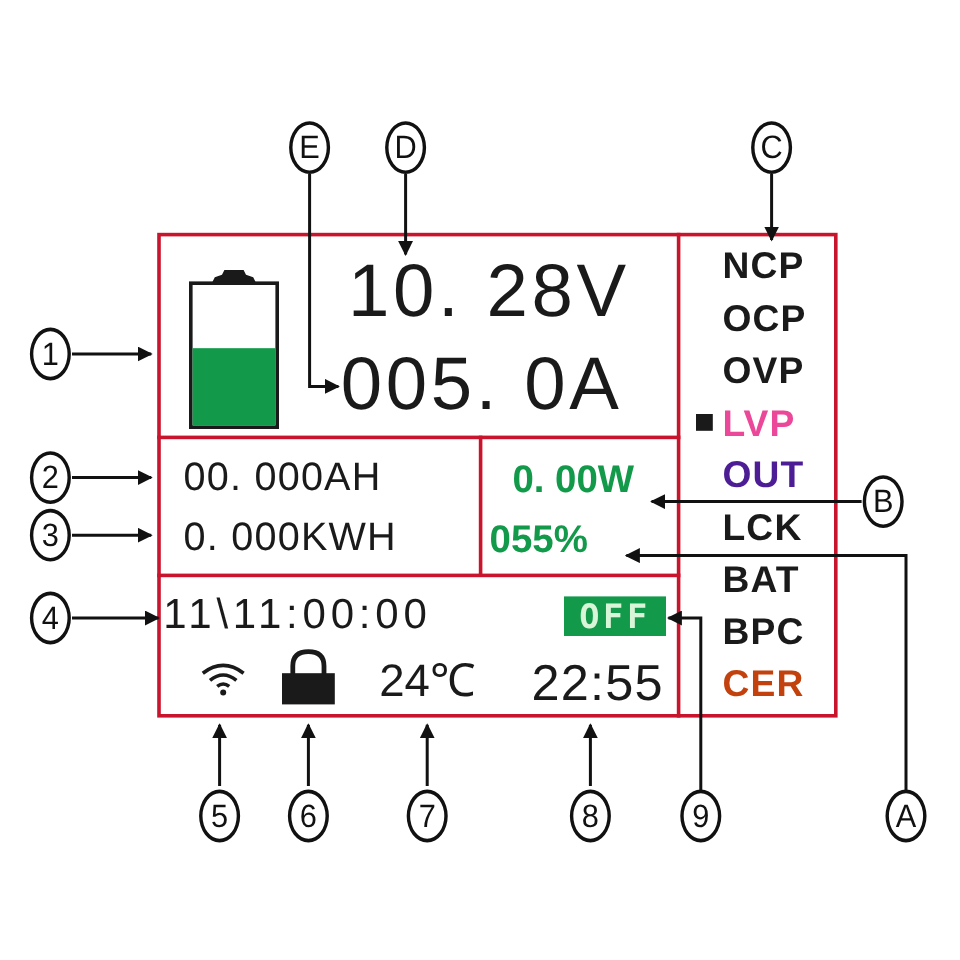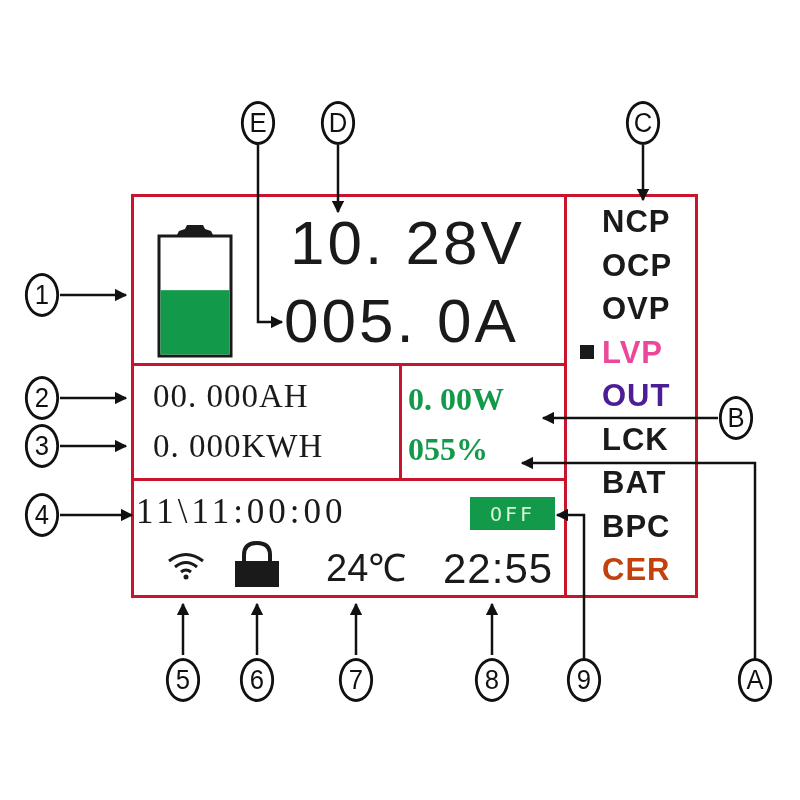--- a/index.html
+++ b/index.html
@@ -1,19 +1,19 @@
 <!DOCTYPE html>
 <html><head>
 <meta charset="utf-8">
 <style>
   html,body{margin:0;padding:0;background:#fff;}
   body{width:800px;height:800px;position:relative;overflow:hidden;font-family:"Liberation Sans",sans-serif;color:#1a1a1a;}
   .abs{position:absolute;}
   .box{position:absolute;border:3px solid #c8142c;box-sizing:border-box;}
-  .txt{position:absolute;white-space:nowrap;font-family:Liberation Serif, serif;}
+  .txt{position:absolute;white-space:nowrap;font-family:Liberation Sans, sans-serif;}
   .green{color:#129a4a;}
   svg.overlay{position:absolute;left:0;top:0;}
   .callout{position:absolute;width:36px;height:44px;border:3px solid #111;border-radius:50%;box-sizing:border-box;display:flex;align-items:center;justify-content:center;font-family:"Liberation Sans",sans-serif;font-size:27px;color:#111;background:#fff;transform:scaleX(0.95);}
   .flag{position:absolute;font-family:"Liberation Sans",sans-serif;font-weight:bold;font-size:31px;letter-spacing:1px;line-height:1;}
 </style>
 </head>
 <body>
 
 <div class="box" style="left:131px;top:194px;width:567px;height:404px;"></div>
 
@@ -30,45 +30,45 @@
     <rect id="batt-fill" x="3.5" y="69.14999999999999" width="69" height="64.35000000000001" fill="#129a4a"></rect>
   </svg>
 </div>
 
 <div class="txt" style="left:290px;top:212px;font-family:Liberation Sans, sans-serif;font-size:62px;letter-spacing:3px;line-height:1;">10. 28V</div>
 <div class="txt" style="left:284px;top:290px;font-family:'Liberation Sans',sans-serif;font-size:62px;letter-spacing:3px;line-height:1;">005. 0A</div>
 
 <div class="txt" style="left:153px;top:380px;font-size:33px;letter-spacing:1px;line-height:1;">00. 000AH</div>
 <div class="txt" style="left:153px;top:430px;font-size:33px;letter-spacing:1px;line-height:1;">0. 000KWH</div>
 
-<div class="txt green" style="left:408px;top:383px;font-size:32px;font-weight:bold;line-height:1;">0. 00W</div>
+<div class="txt green" style="left:427px;top:383px;font-size:32px;font-weight:bold;line-height:1;">0. 00W</div>
 <div class="txt green" style="left:408px;top:433px;font-size:32px;font-weight:bold;line-height:1;">055%</div>
 
 <div class="txt" style="left:136px;top:494px;font-size:35px;letter-spacing:4px;line-height:1;">11\11:00:00</div>
 <div class="abs" style="left:470px;top:497px;width:85px;height:33px;background:#129a4a;display:flex;align-items:center;justify-content:center;">
-  <span style="color:#d8f5d8;font-family:'DejaVu Sans Mono',monospace;font-size:20px;letter-spacing:3px;">OFF</span>
+  <span style="color:#d8f5d8;font-family:'DejaVu Sans Mono',monospace;font-size:28px;letter-spacing:3px;font-weight:bold;">OFF</span>
 </div>
 
 <div class="abs" style="left:166px;top:550px;width:40px;height:30px;">
   <svg width="40" height="30" viewBox="0 0 40 30">
     <path d="M3 11 Q20 -2 37 11" fill="none" stroke="#1a1a1a" stroke-width="3"></path>
     <path d="M9 17 Q20 8 31 17" fill="none" stroke="#1a1a1a" stroke-width="3"></path>
     <path d="M15 22 Q20 18 25 22" fill="none" stroke="#1a1a1a" stroke-width="3"></path>
     <circle cx="20" cy="27" r="2.5" fill="#1a1a1a"></circle>
   </svg>
 </div>
 
 <div class="abs" style="left:232px;top:540px;width:50px;height:48px;">
   <svg width="50" height="48" viewBox="0 0 50 48">
     <path d="M12 22 L12 15 Q12 3 25 3 Q38 3 38 15 L38 22" fill="none" stroke="#1a1a1a" stroke-width="4"></path>
     <rect x="3" y="21" width="44" height="26" fill="#1a1a1a"></rect>
   </svg>
 </div>
 
-<div class="txt" style="left:316px;top:549px;font-family:'Liberation Sans',sans-serif;font-size:38px;line-height:1;margin-left:10px;">24℃</div>
+<div class="txt" style="left:316px;top:549px;font-family:'Liberation Sans',sans-serif;font-size:38px;line-height:1;">24℃</div>
 
 <div class="txt" style="left:428px;top:548px;font-family:'Liberation Sans',sans-serif;font-size:42px;letter-spacing:1px;line-height:1;margin-left:15px;">22:55</div>
 
 <div id="flags">
     <div class="flag" style="left: 602px; top: 206px; color: rgb(26, 26, 26);">NCP</div>
     <div class="flag" style="left: 602px; top: 249.5px; color: rgb(26, 26, 26);">OCP</div>
     <div class="flag" style="left: 602px; top: 293px; color: rgb(26, 26, 26);">OVP</div>
     <div class="flag" style="left: 602px; top: 336.5px; color: #ec4899;">LVP</div>
     <div class="abs" style="left: 580px; top: 344.5px; width: 14px; height: 14px; background: rgb(26, 26, 26);"></div>
     <div class="flag" style="left: 602px; top: 380px; color: #4c1d95;">OUT</div>

